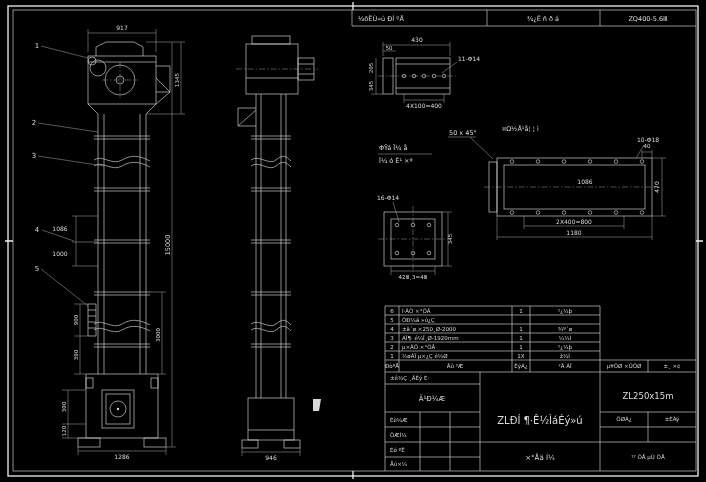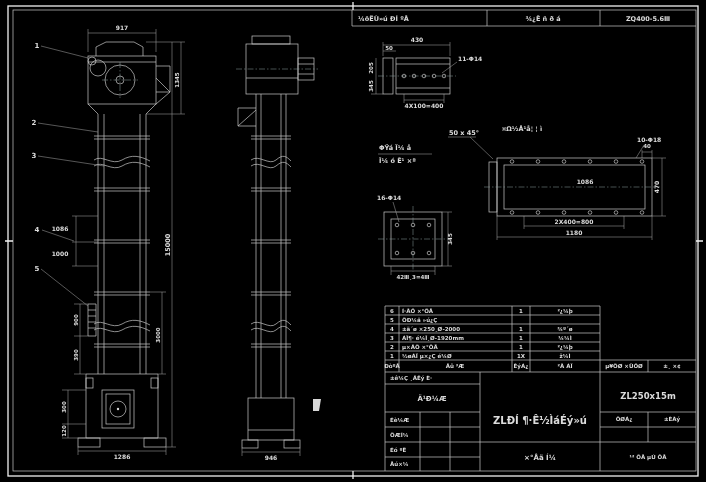--- a/index.html
+++ b/index.html
@@ -1,17 +1,17 @@
 <!DOCTYPE html>
 <html><head>
 <meta charset="utf-8">
 <style>
   html,body{margin:0;padding:0;background:#000;}
   .sheet{position:relative;width:706px;height:482px;background:#000;overflow:hidden;
-         font-family:"DejaVu Sans",sans-serif;font-weight:bold;}
+         font-family:"DejaVu Sans",sans-serif;}
   svg{display:block;}
   svg text{fill:#dcdcdc;font-family:"DejaVu Sans",sans-serif;}
   .ln{stroke:#c9c9c9;stroke-width:0.7;fill:none;}
   .thk{stroke:#f2f2f2;stroke-width:1.3;fill:none;}
   .dim{stroke:#9e9e9e;stroke-width:0.55;fill:none;}
   .cl{stroke:#8fa3a3;stroke-width:0.5;fill:none;stroke-dasharray:6 2 1.5 2;}
   .fillw{fill:#d8d8d8;stroke:none;}
 </style>
 </head>
 <body>

